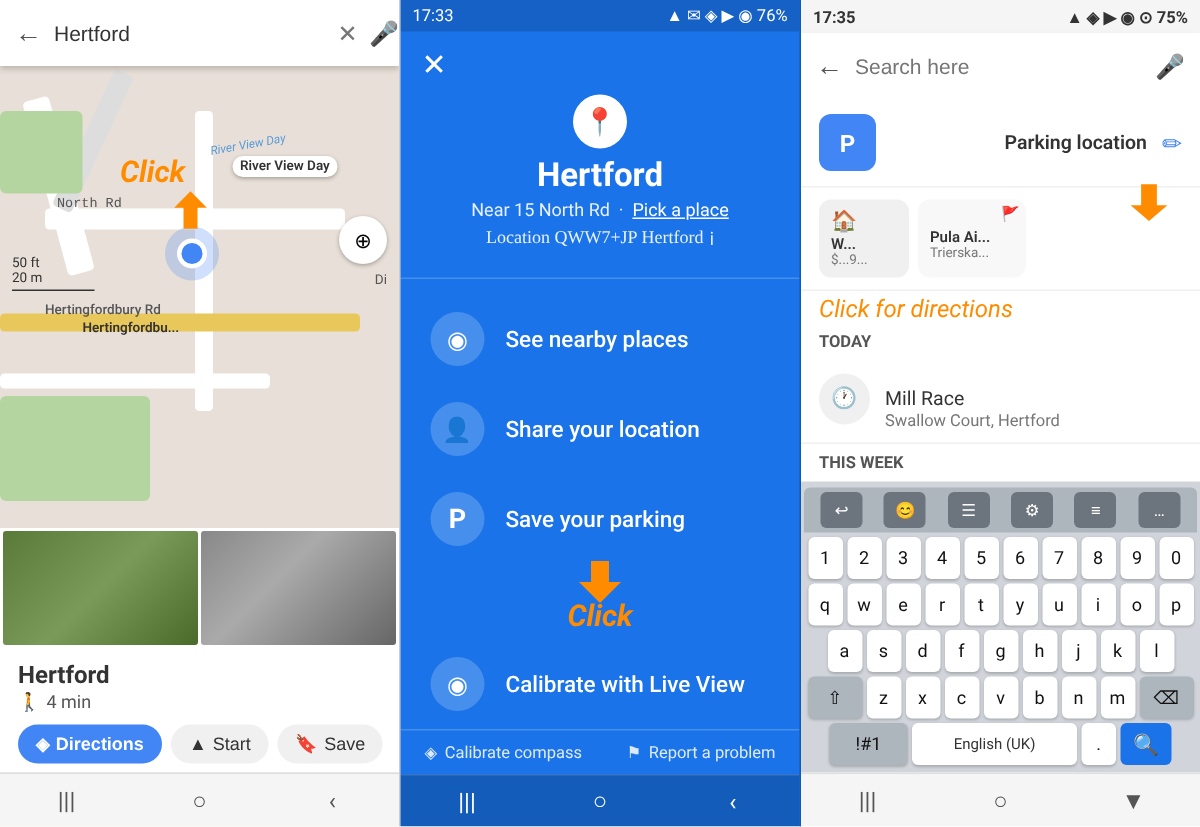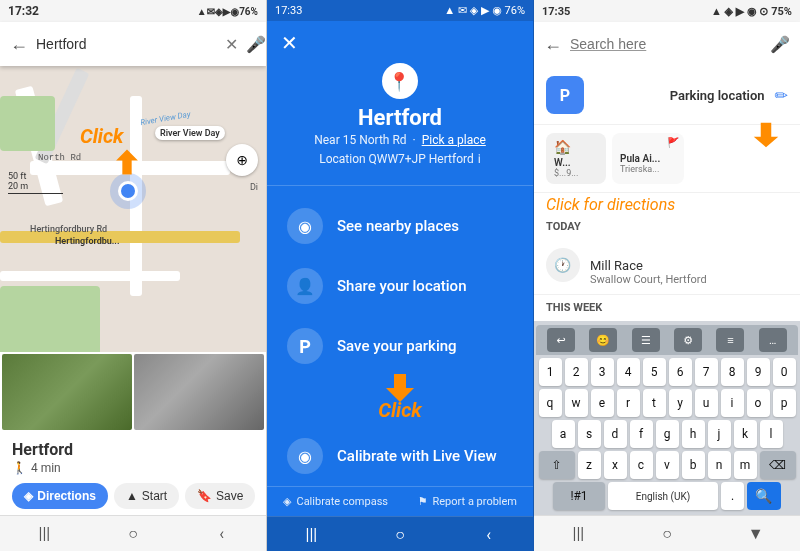--- a/index.html
+++ b/index.html
@@ -372,20 +372,21 @@
     .p2-address a { color: #fff; text-decoration: underline; }
     .p2-plus-code {
       font-size: 12px;
       color: rgba(255,255,255,0.9);
       text-align: left;
       margin-top: 3px;
       display: flex;
       align-items: center;
       justify-content: center;
       gap: 4px;
+      font-family: Liberation Serif, serif;
     }
 
     .p2-divider {
       height: 1px;
       background: rgba(255,255,255,0.2);
       margin: 10px 0;
     }
 
     .p2-menu-item {
       display: flex;
@@ -470,21 +471,20 @@
       padding: 0 10px;
       gap: 8px;
       box-shadow: 0 2px 4px rgba(0,0,0,0.1);
     }
     .p3-search-bar input {
       flex: 1;
       border: none;
       outline: none;
       font-size: 14px;
       color: #999;
-      text-decoration: underline;
     }
     .p3-content {
       flex: 1;
       overflow: hidden;
       background: #fff;
     }
 
     
     .p3-parking-row {
       display: flex;
@@ -722,26 +722,20 @@
     }
     .p3-overlay {
       position: relative;
     }
   </style>
 </head>
 <body>
 
 <div class="panel panel-1">
 
-  <div class="status-bar">
-    <span class="time">17:32</span>
-    <div class="status-icons">
-      <span>▲✉◈▶◉76%</span>
-    </div>
-  </div>
 
   <div class="search-bar-1">
     <span style="color:#555;font-size:18px;">←</span>
     <input type="text" value="Hertford" style="">
     <span style="color:#777;font-size:16px;">✕</span>
     <span style="color:#4285f4;font-size:16px;">🎤</span>
   </div>
 
   <div class="map-area">
     <div class="map-bg">

